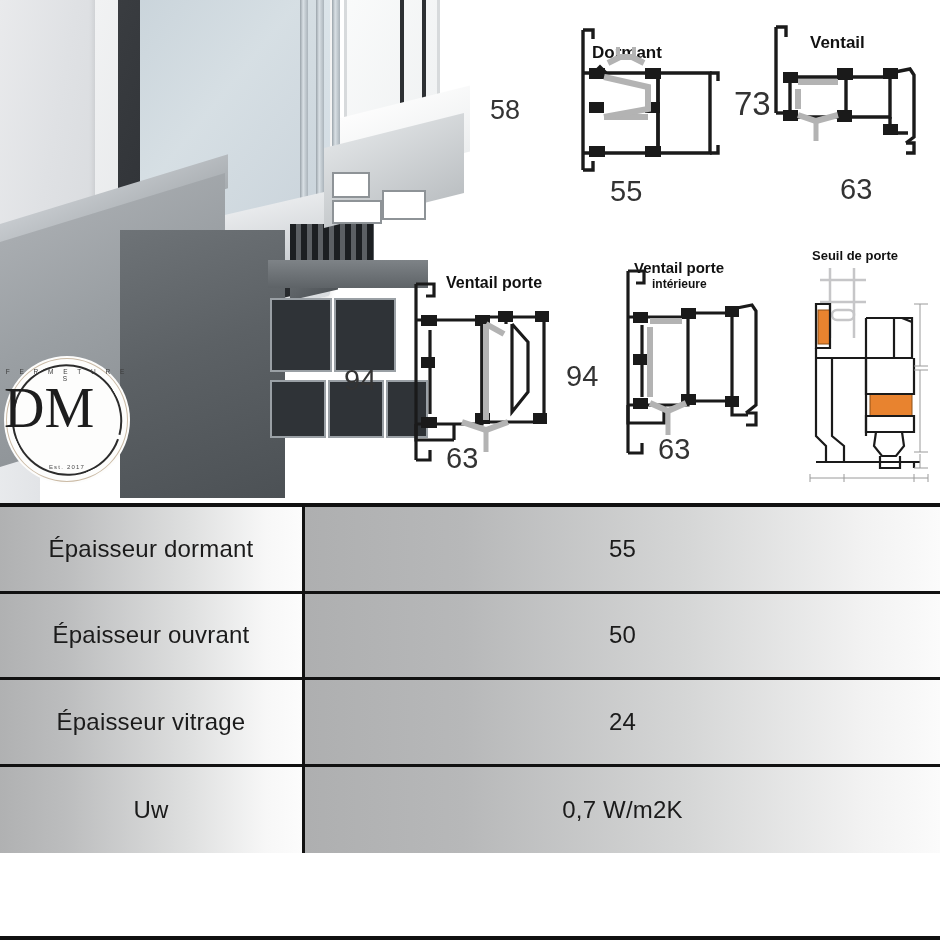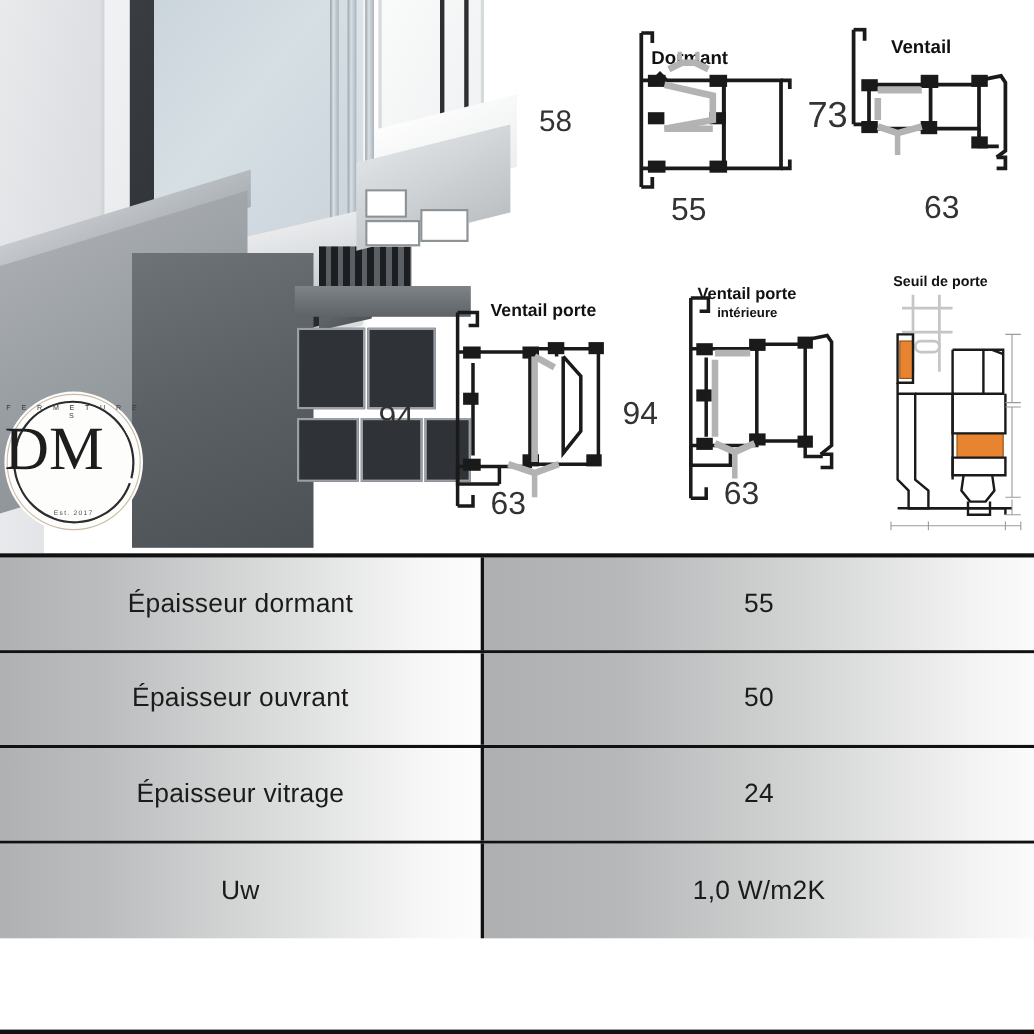--- a/index.html
+++ b/index.html
@@ -88,21 +88,21 @@
           color:#111;white-space:nowrap;text-align:center;}
   .dim{position:absolute;font-family:"Liberation Sans",sans-serif;color:#333;
        font-weight:400;white-space:nowrap;}
 
   
   #spec{position:absolute;left:0;top:503px;width:940px;height:437px;
         border-top:4px solid #111;border-bottom:4px solid #111;box-sizing:border-box;}
   .srow{display:flex;height:86.6px;border-bottom:3px solid #111;box-sizing:border-box;}
   .srow:last-child{border-bottom:none;}
   .scell{display:flex;align-items:center;justify-content:center;box-sizing:border-box;}
-  .scell-label{width:440px;border-right:3px solid #111;
+  .scell-label{width:305px;border-right:3px solid #111;
         background:linear-gradient(90deg,#b0b1b2 0%,#bcbdbe 22%,#dedfdf 62%,#f7f7f7 88%,#fcfcfc 100%);}
   .scell-value{flex:1;
         background:linear-gradient(90deg,#aeafb0 0%,#b7b8b9 25%,#d5d6d6 60%,#f2f2f2 88%,#fbfbfb 100%);}
   .scell span{font-size:24px;color:#1b1b1b;font-weight:400;letter-spacing:.2px;}
 
   
   #logo{position:absolute;left:4px;top:356px;width:126px;height:128px;}
   .logo-disc{position:absolute;inset:0;border-radius:50%;background:#fdfdfc;}
   .logo-ring{position:absolute;inset:2px;border-radius:50%;border:1px solid #cbbba6;}
   .logo-arc{position:absolute;inset:8px;border-radius:50%;
@@ -391,19 +391,19 @@
         <span>24</span>
       </div>
     </div>
 
 
     <div class="srow">
       <div class="scell scell-label">
         <span>Uw</span>
       </div>
       <div class="scell scell-value">
-        <span>1,0 W/m2K</span>
+        <span>0,7 W/m2K</span>
       </div>
     </div>
 
   </div>
 
 </div>
 
 </body></html>

